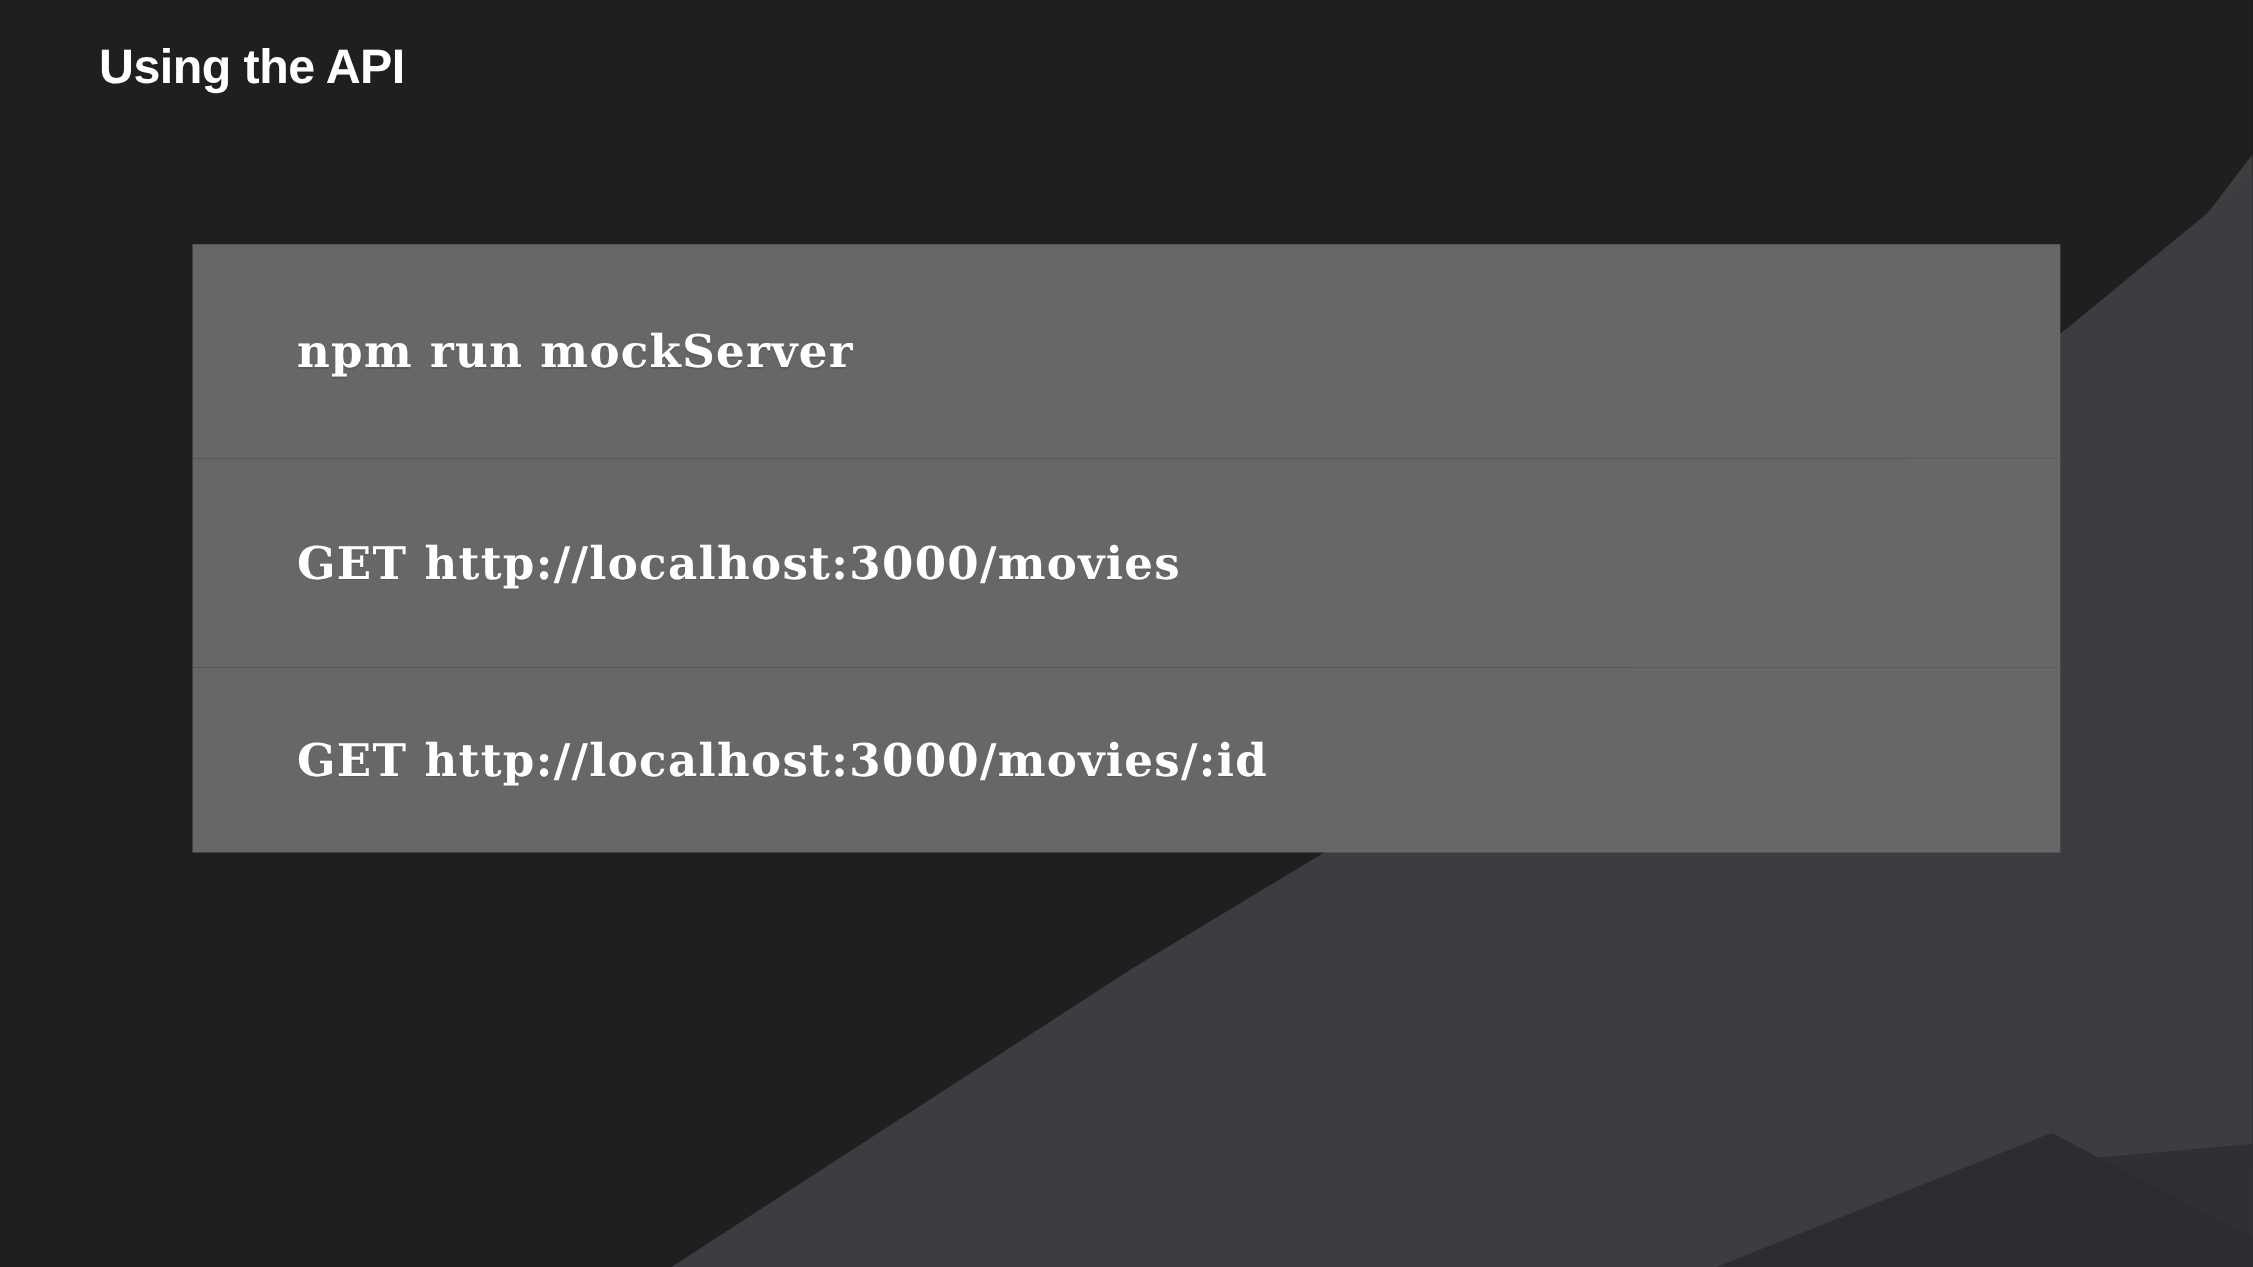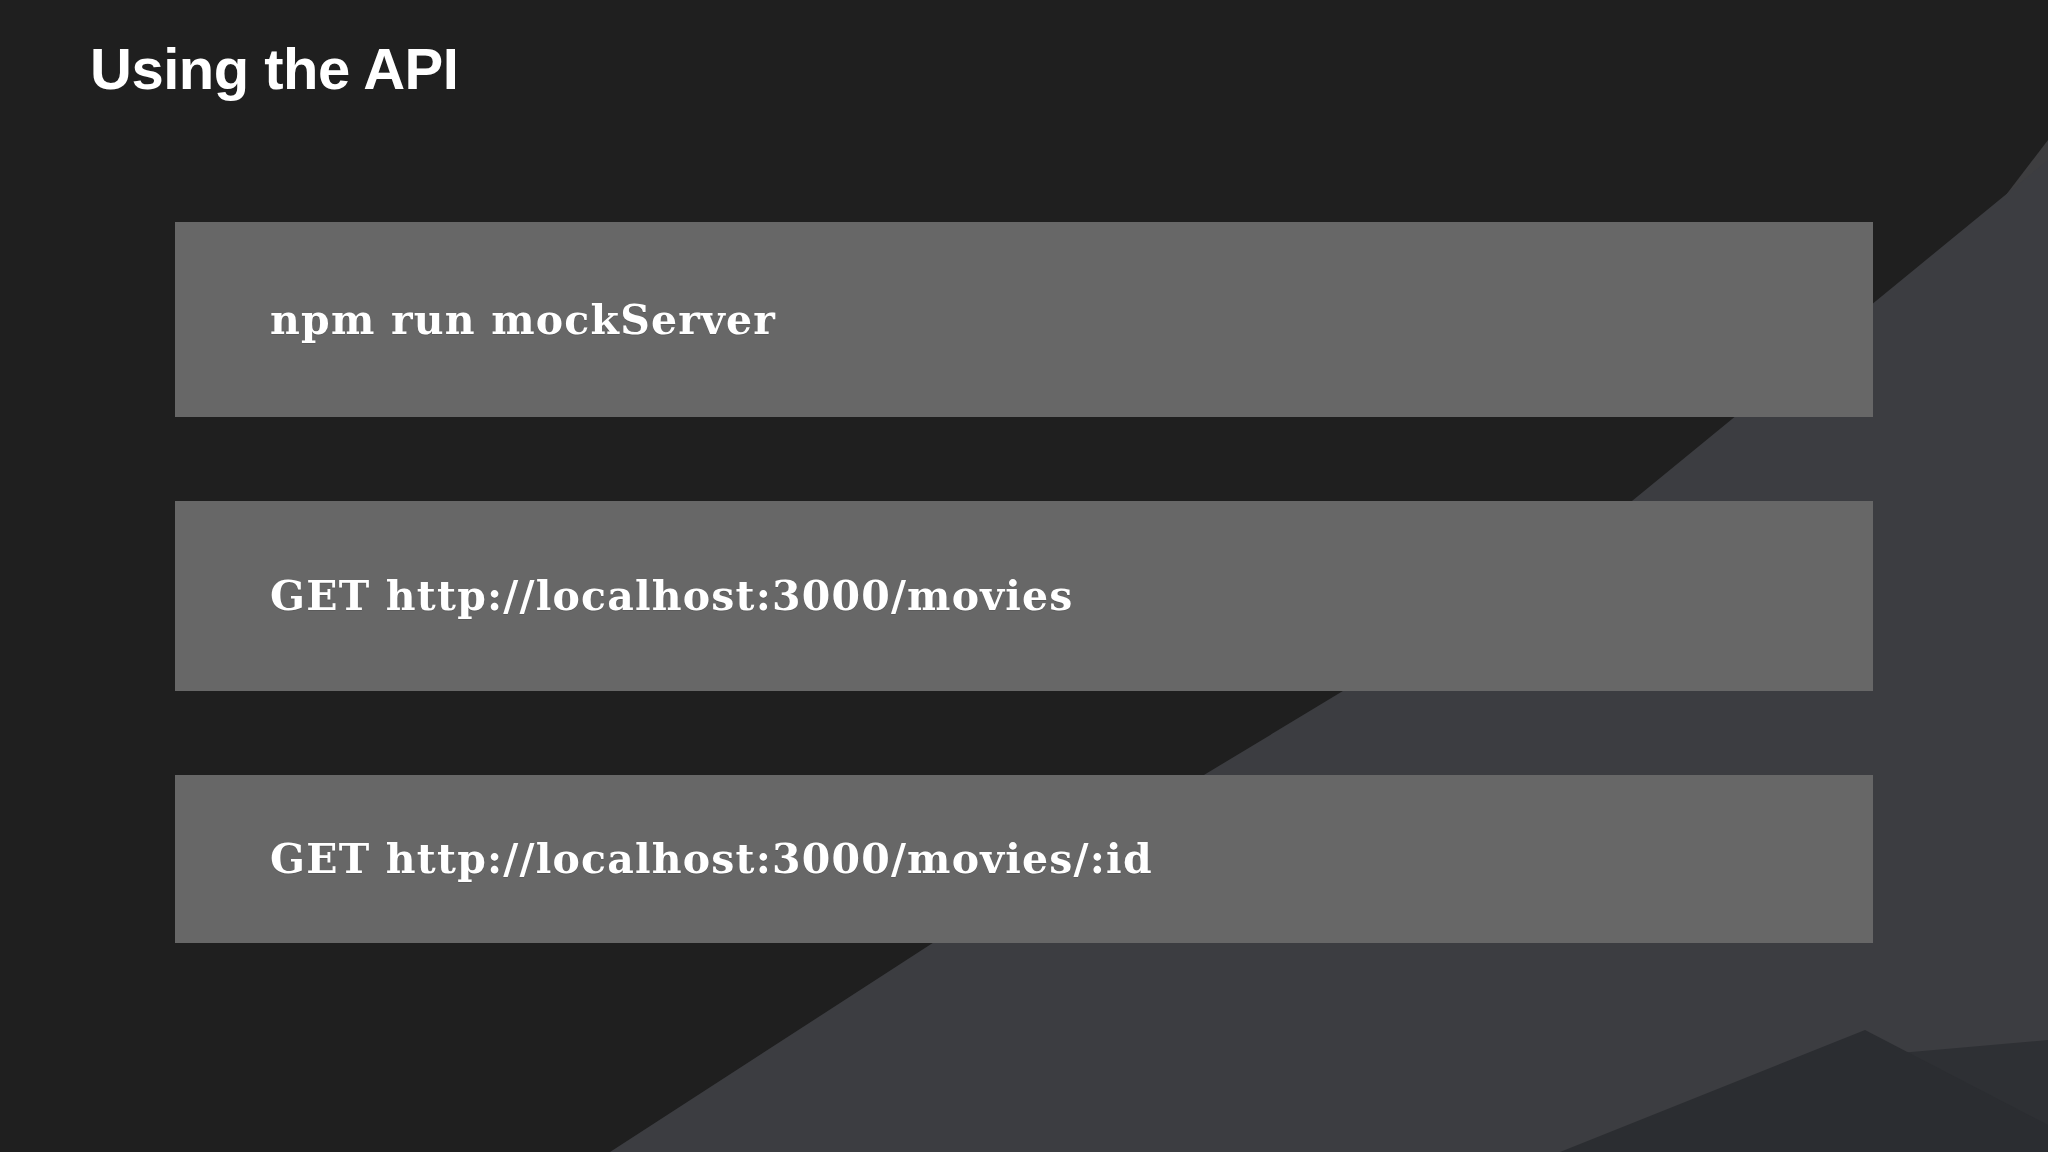--- a/index.html
+++ b/index.html
@@ -27,21 +27,21 @@
     pointer-events: none;
   }
 
   
   .slide-title {
     position: absolute;
     left: 90px;
     top: 36px;
     margin: 0;
     font-family: "Liberation Sans", sans-serif;
-    font-size: 58px;
+    font-size: 44px;
     font-weight: bold;
     line-height: 1.15;
     letter-spacing: -0.5px;
     color: #ffffff;
     white-space: pre;
   }
 
   
   .code-stack {
     position: absolute;
@@ -54,21 +54,20 @@
     position: relative;
     width: 100%;
     background: #676767;
     box-sizing: border-box;
     display: flex;
     align-items: center;
     color: #ffffff;
   }
 
   .code-block + .code-block {
-    margin-top: 84px;
   }
 
   .code-block-1 { height: 195px; }
   .code-block-2 { height: 190px; }
   .code-block-3 { height: 168px; }
 
   .code-text {
     font-family: "DejaVu Serif", "Liberation Mono", monospace;
     font-size: 41px;
     font-weight: 700;

